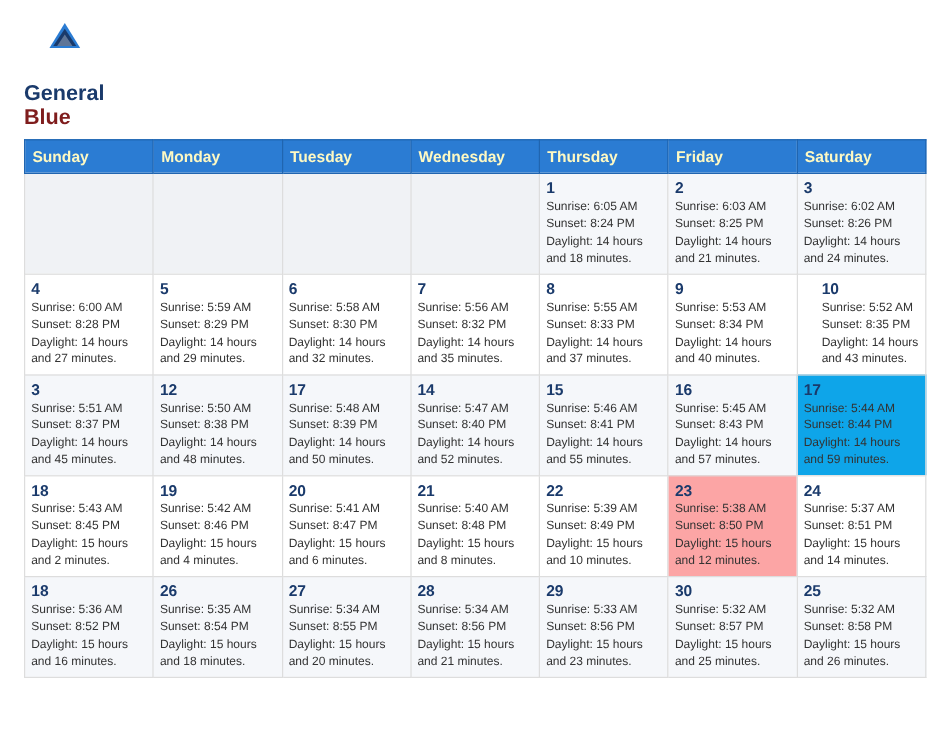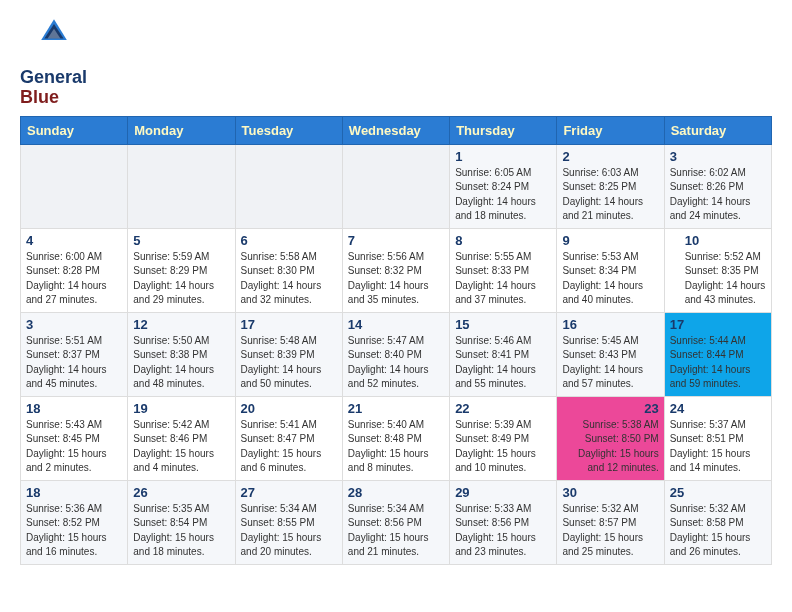--- a/index.html
+++ b/index.html
@@ -225,21 +225,21 @@
             <div class="day-info">Sunrise: 5:41 AM<br>Sunset: 8:47 PM<br>Daylight: 15 hours<br>and 6 minutes.</div>
           </td>
           <td style="background: rgb(255, 255, 255);">
             <span class="day-num">21</span>
             <div class="day-info">Sunrise: 5:40 AM<br>Sunset: 8:48 PM<br>Daylight: 15 hours<br>and 8 minutes.</div>
           </td>
           <td style="background: rgb(255, 255, 255);">
             <span class="day-num">22</span>
             <div class="day-info">Sunrise: 5:39 AM<br>Sunset: 8:49 PM<br>Daylight: 15 hours<br>and 10 minutes.</div>
           </td>
-          <td style="background: #ec4899; text-align: right;">
+          <td style="background: #fca5a5;">
             <span class="day-num">23</span>
             <div class="day-info">Sunrise: 5:38 AM<br>Sunset: 8:50 PM<br>Daylight: 15 hours<br>and 12 minutes.</div>
           </td>
           <td style="background: rgb(255, 255, 255);">
             <span class="day-num">24</span>
             <div class="day-info">Sunrise: 5:37 AM<br>Sunset: 8:51 PM<br>Daylight: 15 hours<br>and 14 minutes.</div>
           </td>
         </tr>
         <tr>
           <td style="background: rgb(245, 247, 250);">

